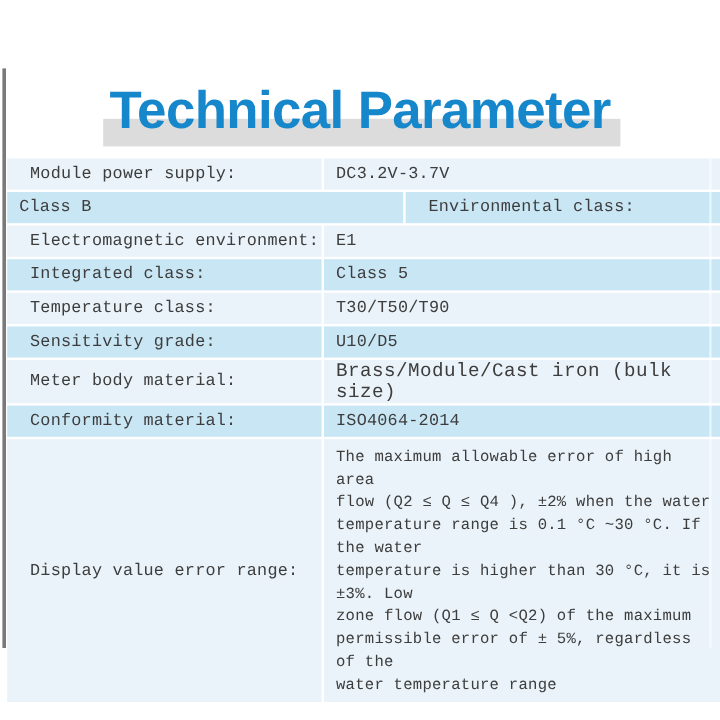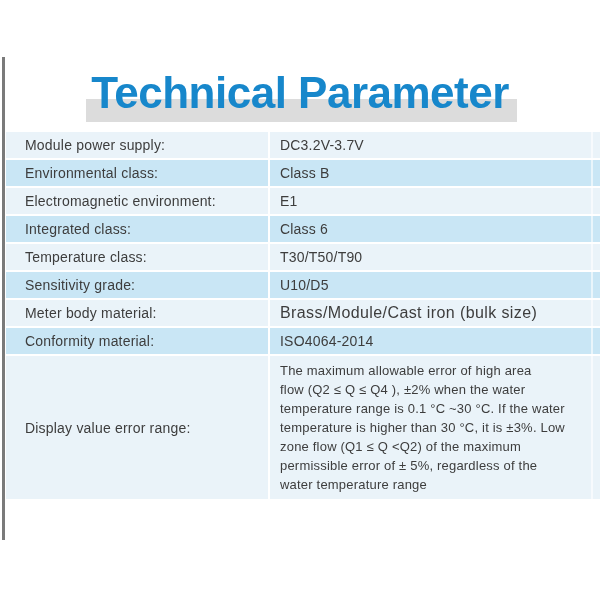--- a/index.html
+++ b/index.html
@@ -56,20 +56,21 @@
     display:flex;
     gap:2px;
     margin-bottom:2px;
   }
   .cell{
     display:flex;
     align-items:center;
     font-size:14px;
     letter-spacing:0.2px;
     min-height:26px;
+    font-family:Liberation Mono, monospace;
   }
   .label-cell{
     width:262px;
     flex:0 0 262px;
     padding-left:19px;
   }
   .value-cell{
     flex:1;
     padding-left:10px;
     white-space:pre-line;
@@ -112,32 +113,32 @@
 <div class="spec-table">
 
   <div class="spec-row tone-light">
     <div class="cell label-cell">Module power supply:</div>
     <div class="cell value-cell">DC3.2V-3.7V</div>
   </div>
 
 
 
   <div class="spec-row tone-dark">
+    <div class="cell value-cell">Class B</div>
     <div class="cell label-cell">Environmental class:</div>
-    <div class="cell value-cell">Class B</div>
   </div>
 
   <div class="spec-row tone-light">
     <div class="cell label-cell">Electromagnetic environment:</div>
     <div class="cell value-cell">E1</div>
   </div>
 
   <div class="spec-row tone-dark">
     <div class="cell label-cell">Integrated class:</div>
-    <div class="cell value-cell">Class 6</div>
+    <div class="cell value-cell">Class 5</div>
   </div>
 
   <div class="spec-row tone-light">
     <div class="cell label-cell">Temperature class:</div>
     <div class="cell value-cell">T30/T50/T90</div>
   </div>
 
   <div class="spec-row tone-dark">
     <div class="cell label-cell">Sensitivity grade:</div>
     <div class="cell value-cell">U10/D5</div>

